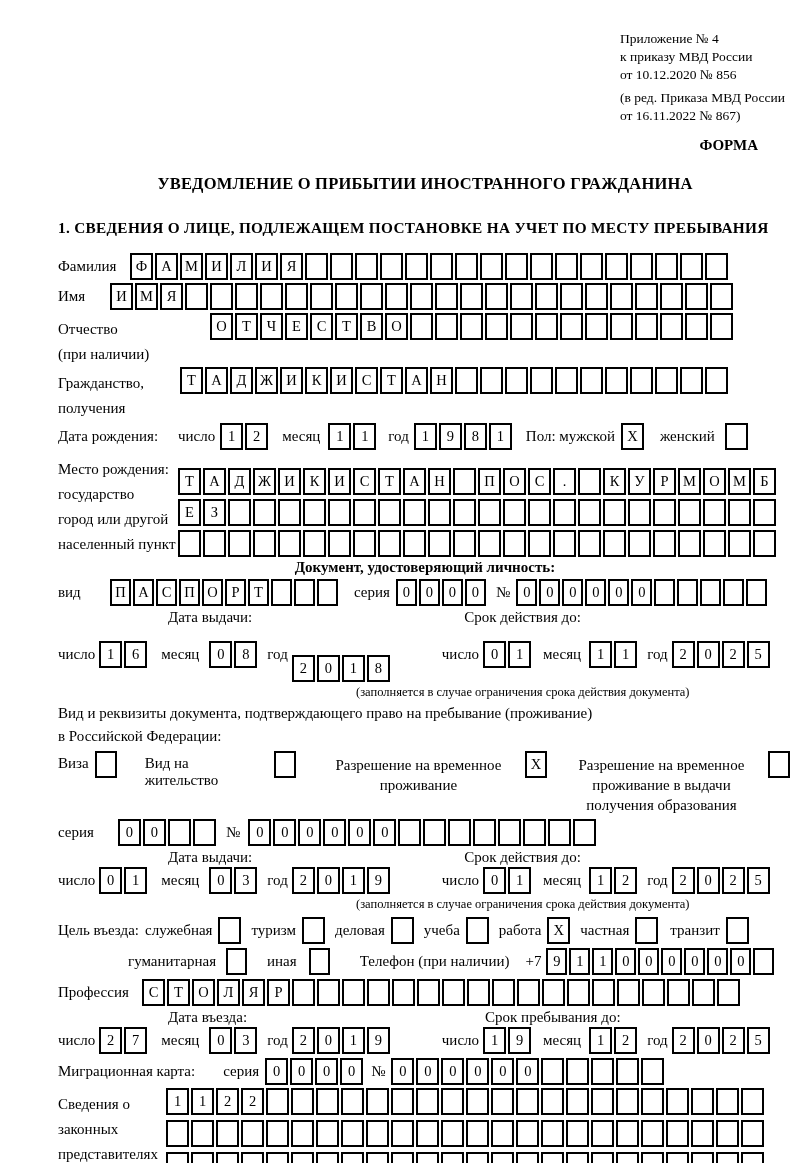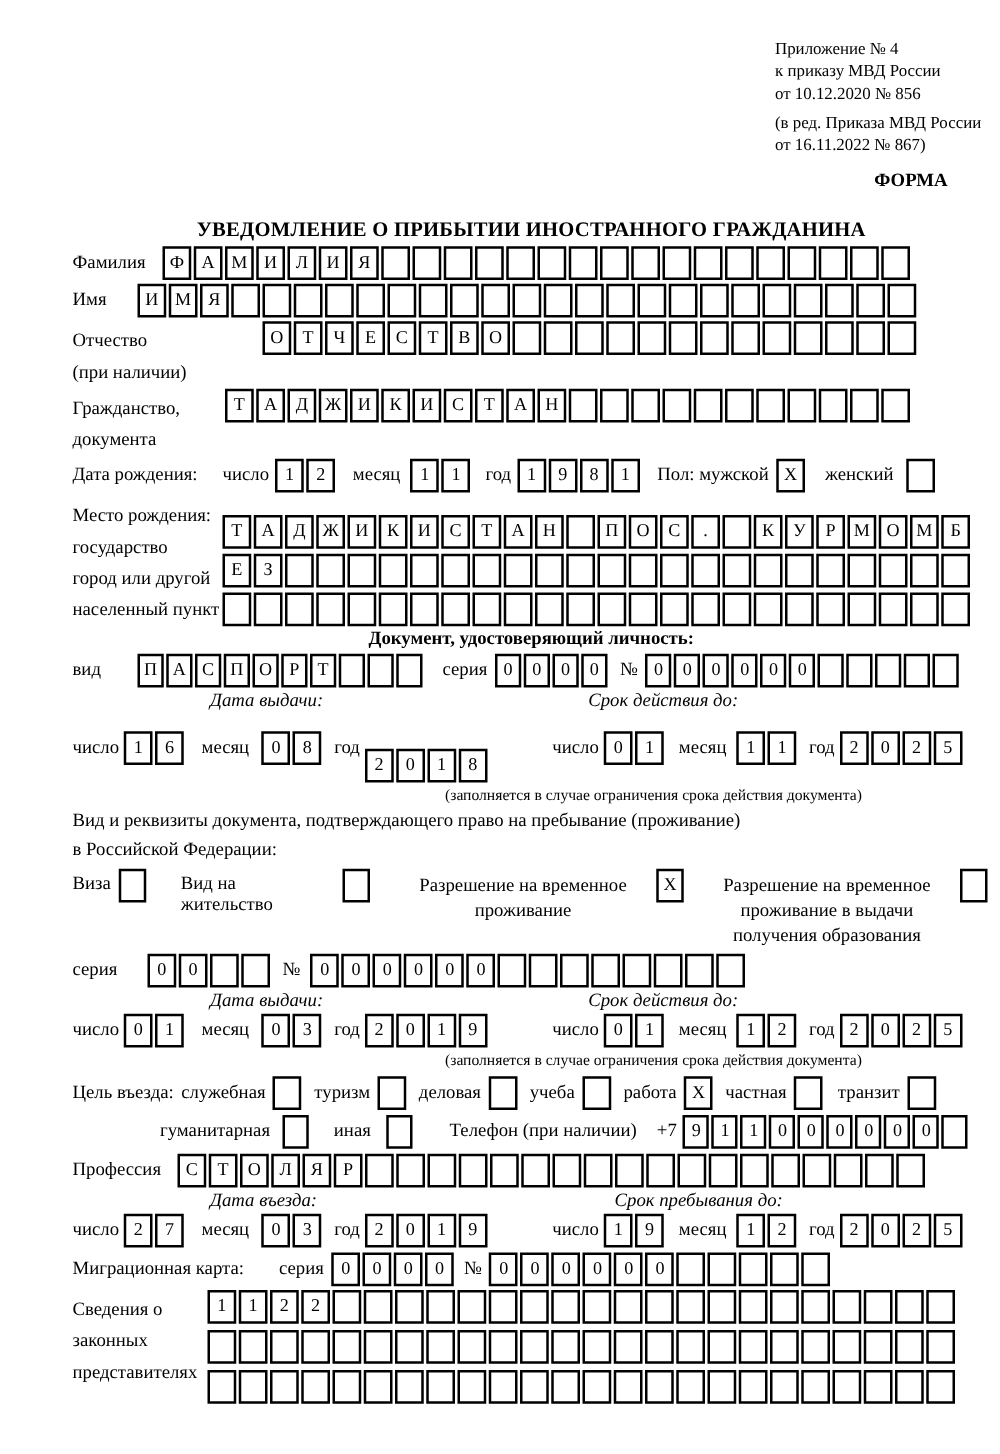--- a/index.html
+++ b/index.html
@@ -18,21 +18,21 @@
   .frow{display:flex;align-items:center;margin-bottom:3px;}
   .cells{display:inline-block;white-space:nowrap;line-height:0;}
   .cell{
     display:inline-block;box-sizing:border-box;width:23px;height:27px;
     border:2px solid #000;margin-right:2px;text-align:center;
     line-height:23px;font-size:14.5px;vertical-align:middle;background:#fff;
   }
   .compact .cell{width:21px;}
   .cb{margin-left:6px;}
   .lblcol div{line-height:25px;}
-  .dhead{display:flex;margin-bottom:1px;margin-top:0;font-style:italic;}
+  .dhead{display:flex;margin-bottom:1px;margin-top:0;}
   .note{font-size:12.5px;margin-bottom:5px;}
   .optlabel{text-align:center;line-height:1.35;}
   .toppad{padding-top:4px;}
 </style>
 </head>
 <body>
 
 <div class="page">
 
   <div class="appendix">
@@ -43,20 +43,21 @@
     <div>(в ред. Приказа МВД России</div>
     <div>от 16.11.2022 № 867)</div>
   </div>
 
   <div class="forma">ФОРМА</div>
 
   <div class="title">
     <div>УВЕДОМЛЕНИЕ О ПРИБЫТИИ ИНОСТРАННОГО ГРАЖДАНИНА</div>
   </div>
 
+  <div class="sect">1. СВЕДЕНИЯ О ЛИЦЕ, ПОДЛЕЖАЩЕМ ПОСТАНОВКЕ НА УЧЕТ ПО МЕСТУ ПРЕБЫВАНИЯ</div>
 
   <div class="frow">
     <span style="width:72px;">Фамилия</span>
     <span class="cells"><span class="cell">Ф</span><span class="cell">А</span><span class="cell">М</span><span class="cell">И</span><span class="cell">Л</span><span class="cell">И</span><span class="cell">Я</span><span class="cell"></span><span class="cell"></span><span class="cell"></span><span class="cell"></span><span class="cell"></span><span class="cell"></span><span class="cell"></span><span class="cell"></span><span class="cell"></span><span class="cell"></span><span class="cell"></span><span class="cell"></span><span class="cell"></span><span class="cell"></span><span class="cell"></span><span class="cell"></span><span class="cell"></span></span>
   </div>
 
   <div class="frow">
     <span style="width:52px;">Имя</span>
     <span class="cells"><span class="cell">И</span><span class="cell">М</span><span class="cell">Я</span><span class="cell"></span><span class="cell"></span><span class="cell"></span><span class="cell"></span><span class="cell"></span><span class="cell"></span><span class="cell"></span><span class="cell"></span><span class="cell"></span><span class="cell"></span><span class="cell"></span><span class="cell"></span><span class="cell"></span><span class="cell"></span><span class="cell"></span><span class="cell"></span><span class="cell"></span><span class="cell"></span><span class="cell"></span><span class="cell"></span><span class="cell"></span><span class="cell"></span></span>
   </div>
@@ -65,21 +66,21 @@
     <div class="lblcol" style="width:152px;">
       <div class="toppad">Отчество</div>
       <div>(при наличии)</div>
     </div>
     <span class="cells"><span class="cell">О</span><span class="cell">Т</span><span class="cell">Ч</span><span class="cell">Е</span><span class="cell">С</span><span class="cell">Т</span><span class="cell">В</span><span class="cell">О</span><span class="cell"></span><span class="cell"></span><span class="cell"></span><span class="cell"></span><span class="cell"></span><span class="cell"></span><span class="cell"></span><span class="cell"></span><span class="cell"></span><span class="cell"></span><span class="cell"></span><span class="cell"></span><span class="cell"></span></span>
   </div>
 
   <div class="frow" style="align-items:flex-start;margin-bottom:2px;">
     <div class="lblcol" style="width:122px;">
       <div class="toppad">Гражданство,</div>
-      <div>документа</div>
+      <div>получения</div>
     </div>
     <span class="cells"><span class="cell">Т</span><span class="cell">А</span><span class="cell">Д</span><span class="cell">Ж</span><span class="cell">И</span><span class="cell">К</span><span class="cell">И</span><span class="cell">С</span><span class="cell">Т</span><span class="cell">А</span><span class="cell">Н</span><span class="cell"></span><span class="cell"></span><span class="cell"></span><span class="cell"></span><span class="cell"></span><span class="cell"></span><span class="cell"></span><span class="cell"></span><span class="cell"></span><span class="cell"></span><span class="cell"></span></span>
   </div>
 
   <div class="frow">
     <span style="width:112px;">Дата рождения:</span>
     <span style="margin-left:8px;">число</span>
     <span class="cells" style="margin-left:5px;"><span class="cell">1</span><span class="cell">2</span></span>
     <span style="margin-left:12px;">месяц</span>
     <span class="cells" style="margin-left:8px;"><span class="cell">1</span><span class="cell">1</span></span>

